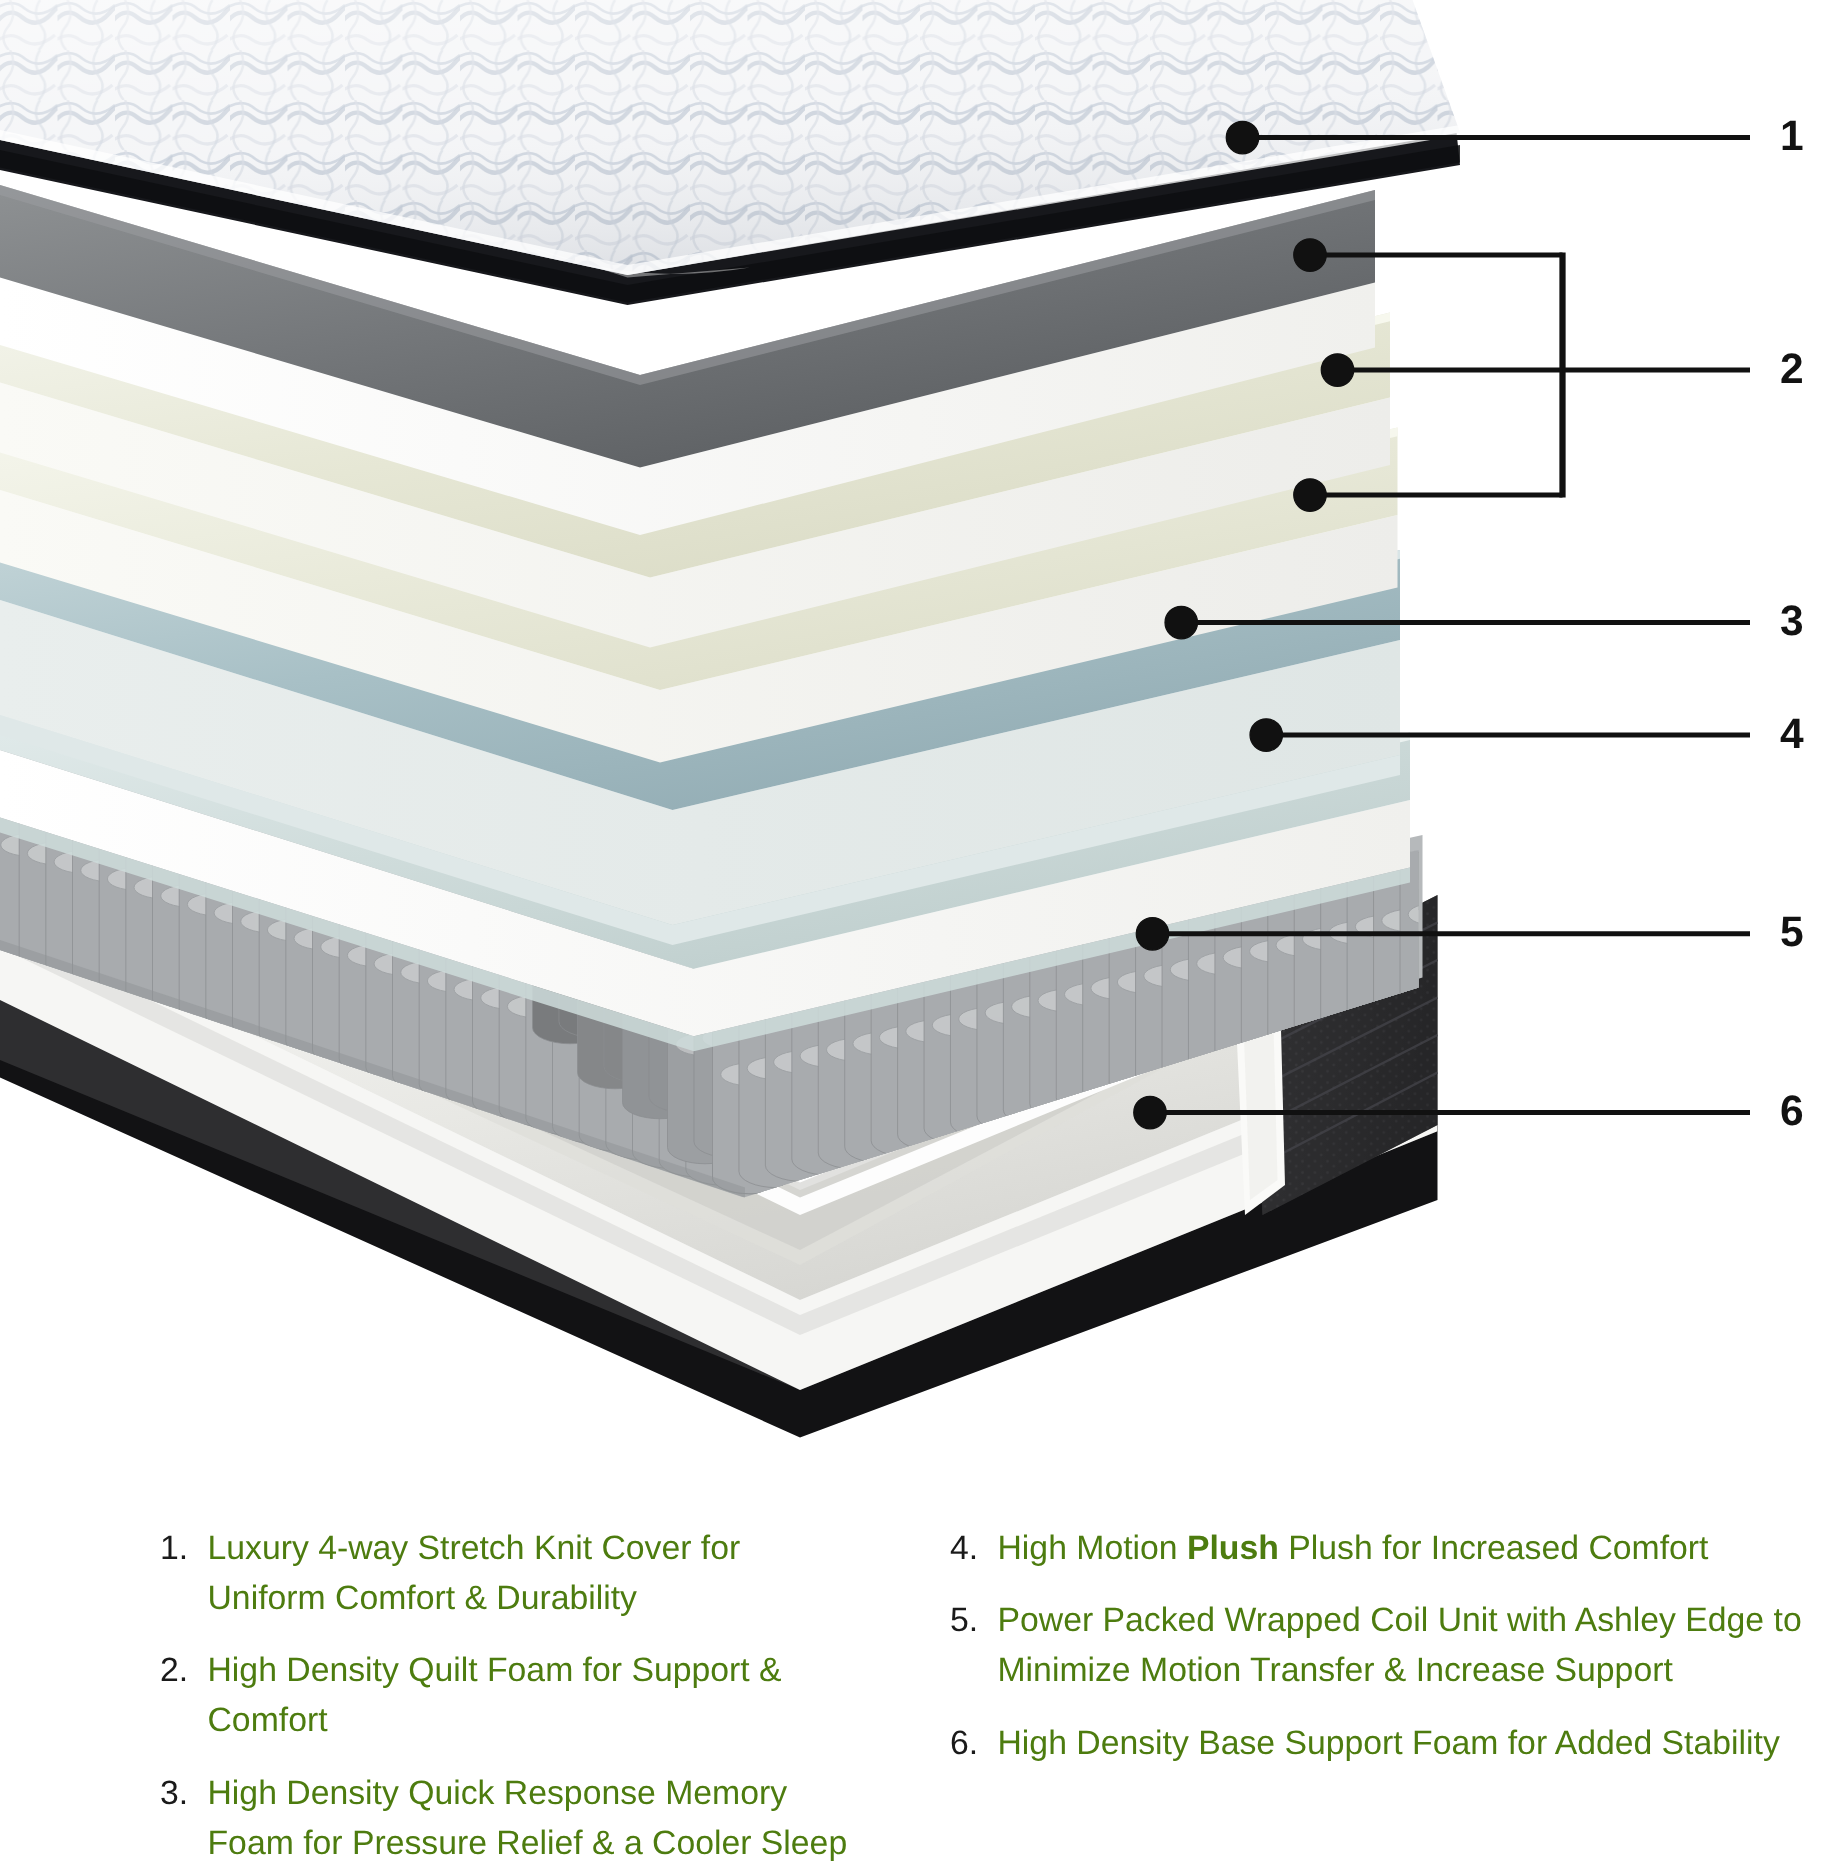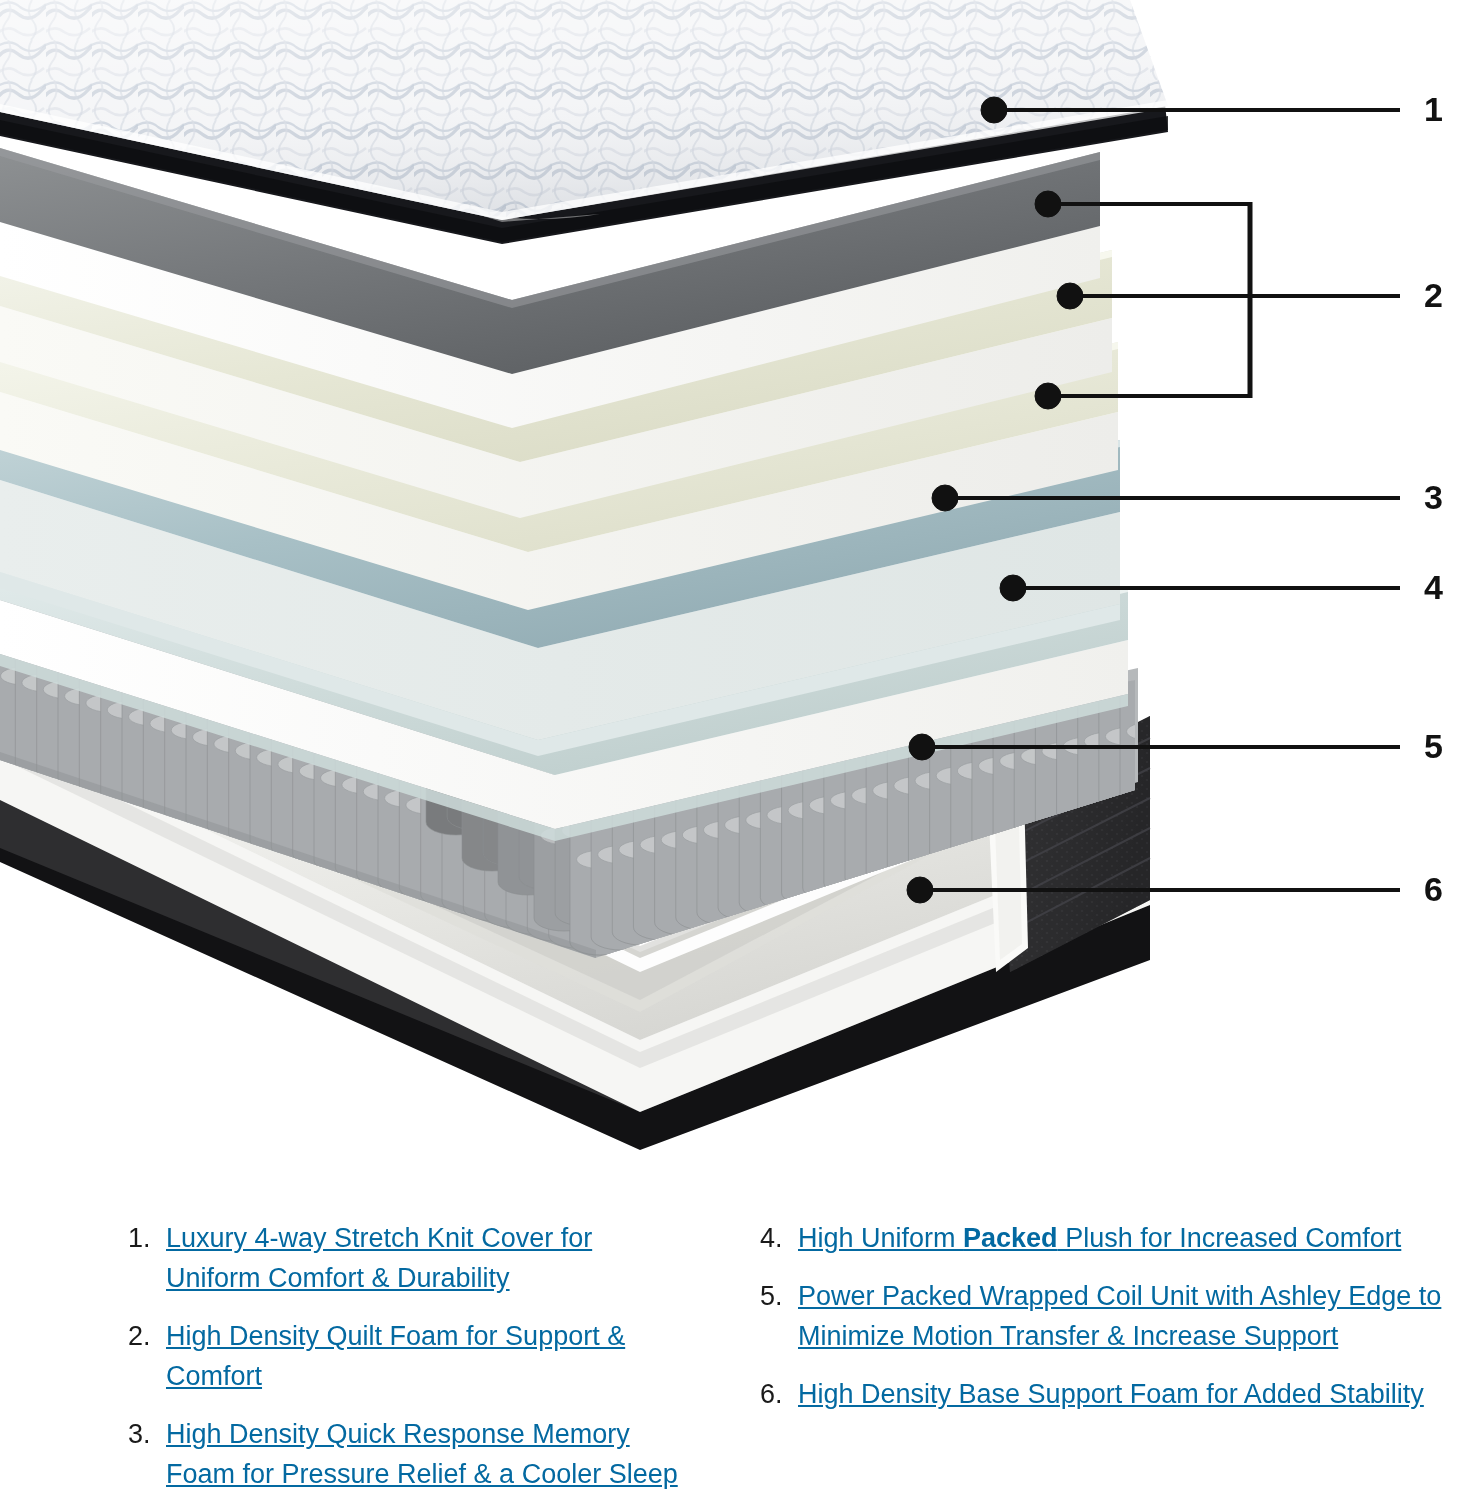--- a/index.html
+++ b/index.html
@@ -65,23 +65,22 @@
     font-size: 27px;
     color: #1a1a1a;
     line-height: 40px;
     font-family: "Liberation Sans", sans-serif;
     white-space: nowrap;
   }
   .legend-text {
     flex: 1 1 auto;
     font-size: 27px;
     line-height: 40px;
-    color: #0369a1;
+    color: #4d7c0f;
     font-family: "Liberation Sans", sans-serif;
-    text-decoration: underline;
   }
   .legend-text b { font-weight: 700; }
 </style>
 </head>
 <body>
 
 <div id="stage">
 
   <div id="diagram">
     <svg width="1476" height="1200" viewBox="0 0 1476 1200" xmlns="http://www.w3.org/2000/svg">
@@ -1194,21 +1193,21 @@
       </div>
       <div class="legend-item">
         <span class="legend-num">3.</span>
         <span class="legend-text">High Density Quick Response Memory Foam for Pressure Relief &amp; a Cooler Sleep</span>
       </div>
     </div>
 
     <div class="legend-col right">
       <div class="legend-item">
         <span class="legend-num">4.</span>
-        <span class="legend-text"><span>High Uniform </span><b>Packed</b><span> Plush for Increased Comfort</span></span>
+        <span class="legend-text"><span>High Motion </span><b>Plush</b><span> Plush for Increased Comfort</span></span>
       </div>
       <div class="legend-item">
         <span class="legend-num">5.</span>
         <span class="legend-text">Power Packed Wrapped Coil Unit with Ashley Edge to Minimize Motion Transfer &amp; Increase Support</span>
       </div>
       <div class="legend-item">
         <span class="legend-num">6.</span>
         <span class="legend-text">High Density Base Support Foam for Added Stability</span>
       </div>
     </div>

